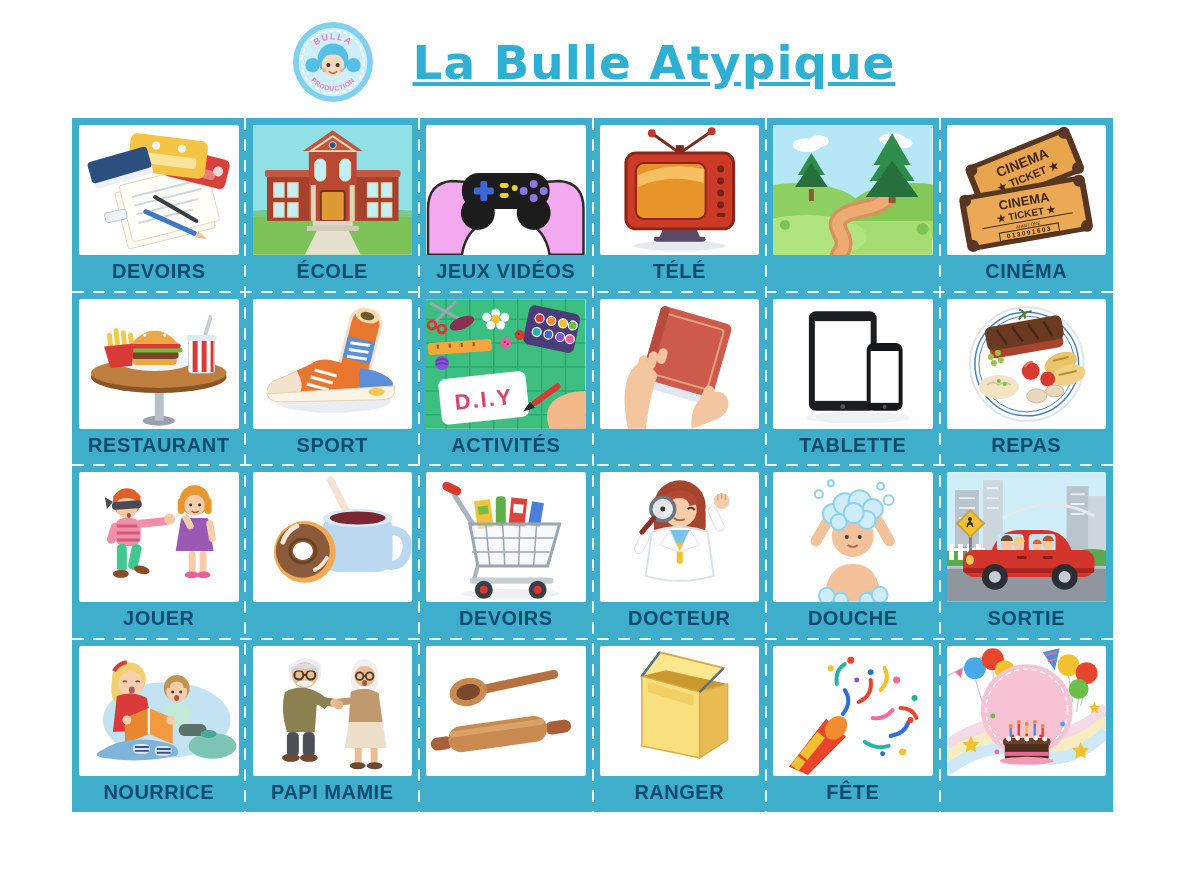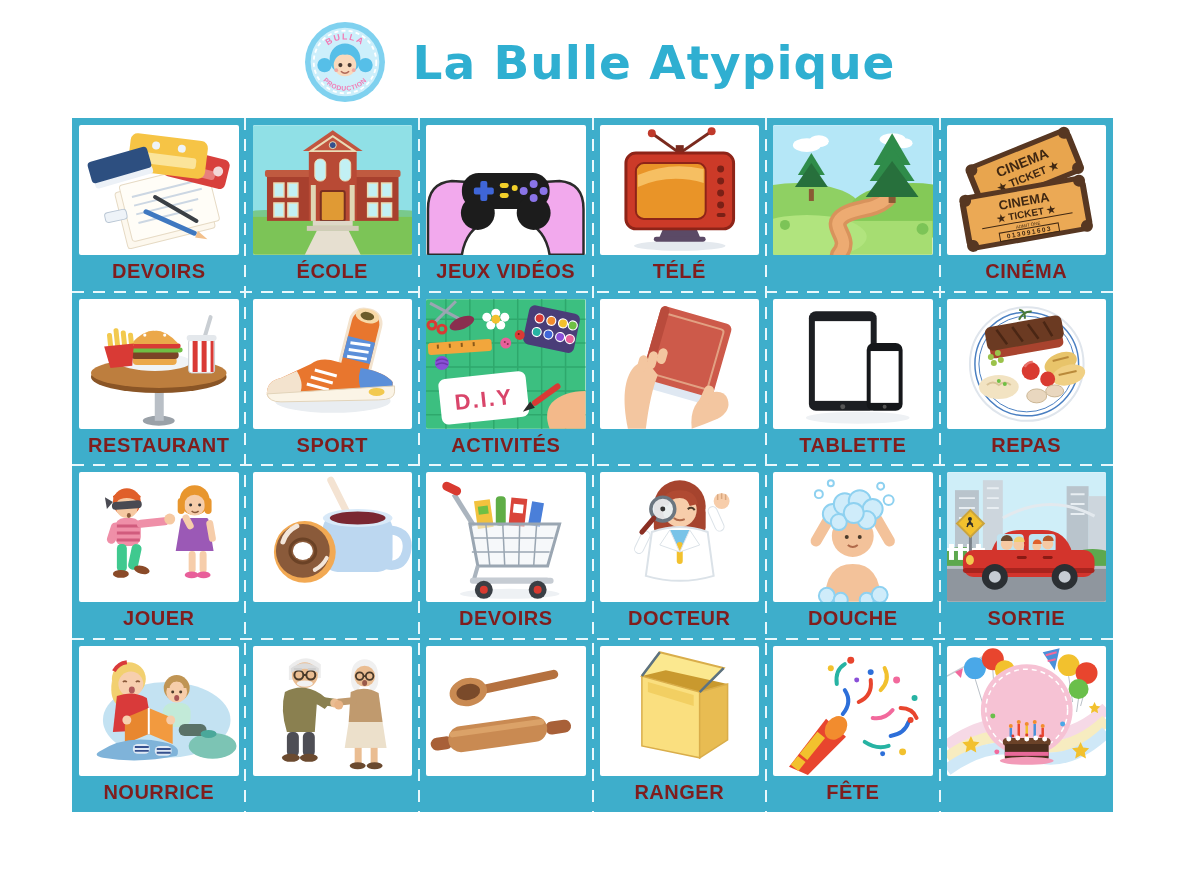--- a/index.html
+++ b/index.html
@@ -4,30 +4,30 @@
 <style>
   html,body{margin:0;padding:0;background:#fff;}
   .page{position:relative;width:1200px;height:869px;background:#fff;overflow:hidden;
         font-family:"Liberation Sans",sans-serif;}
   
   .header{position:absolute;left:0;top:14px;width:100%;height:96px;
           display:flex;align-items:center;justify-content:center;gap:26px;}
   .logo{width:82px;height:82px;flex:none;}
   .logo svg{width:100%;height:100%;}
   .title{font-family:"DejaVu Sans",sans-serif;font-weight:bold;font-size:47px;
-         color:#2fafd1;letter-spacing:1px;margin:1px;}
+         color:#2fafd1;letter-spacing:1px;margin:13px;text-decoration:underline;}
   
   .grid{position:absolute;left:72px;top:118px;width:1041px;height:694px;
         background:#3eaecb;display:grid;
         grid-template-columns:repeat(6,1fr);grid-template-rows:repeat(4,1fr);}
   .card{box-sizing:border-box;padding:7px 7px 0 7px;display:flex;flex-direction:column;min-width:0;}
   .art{background:#fff;height:130px;flex:none;border-radius:2px;overflow:hidden;display:flex;}
   .art svg{width:100%;height:100%;display:block;}
   .label{flex:1;display:flex;align-items:center;justify-content:center;
-         color:#7f1d1d;font-weight:bold;font-size:20px;letter-spacing:.5px;
+         color:#0c4a6e;font-weight:bold;font-size:20px;letter-spacing:.5px;
          white-space:nowrap;padding-bottom:3px;}
   
   .cuts{position:absolute;inset:0;pointer-events:none;}
   .cut-v{position:absolute;top:0;bottom:0;width:2px;
          background:repeating-linear-gradient(to bottom,#e9f8fc 0 12px,transparent 12px 21px);}
   .cut-h{position:absolute;left:0;right:0;height:2px;
          background:repeating-linear-gradient(to right,#e9f8fc 0 12px,transparent 12px 21px);}
   .cv1{left:calc(100%/6 - 1px);} .cv2{left:calc(200%/6 - 1px);} .cv3{left:calc(300%/6 - 1px);}
   .cv4{left:calc(400%/6 - 1px);} .cv5{left:calc(500%/6 - 1px);}
   .ch1{top:calc(100%/4 - 1px);} .ch2{top:calc(200%/4 - 1px);} .ch3{top:calc(300%/4 - 1px);}
@@ -782,20 +782,21 @@
           <rect x="82" y="52" width="22" height="7" rx="3.5" fill="#c09a6e" transform="rotate(-6 92 56)"></rect>
           <circle cx="82" cy="57" r="4.5" fill="#eabd92"></circle>
             <circle cx="86" cy="59" r="4.5" fill="#e8b487"></circle>
           <polygon points="96,76 130,76 134,102 92,102" fill="#ece0cb"></polygon>
           <rect x="102" y="102" width="7" height="16" fill="#eabd92"></rect>
             <rect x="118" y="102" width="7" height="16" fill="#eabd92"></rect>
           <ellipse cx="105" cy="120" rx="8" ry="3.5" fill="#6b4a2f"></ellipse>
             <ellipse cx="122" cy="120" rx="8" ry="3.5" fill="#6b4a2f"></ellipse>
         </svg>
       </div>
+      <div class="label">PAPI MAMIE</div>
     </div>
 
     <div class="card">
       <div class="art">
         <svg viewBox="0 0 160 130">
           <g transform="rotate(-12 80 40)">
             <rect x="54" y="34" width="80" height="9" rx="4.5" fill="#b5713f"></rect>
             <ellipse cx="42" cy="38" rx="19" ry="14" fill="#c98a52"></ellipse>
             <ellipse cx="42" cy="38" rx="12" ry="8" fill="#7a4a2a"></ellipse>
           </g>

